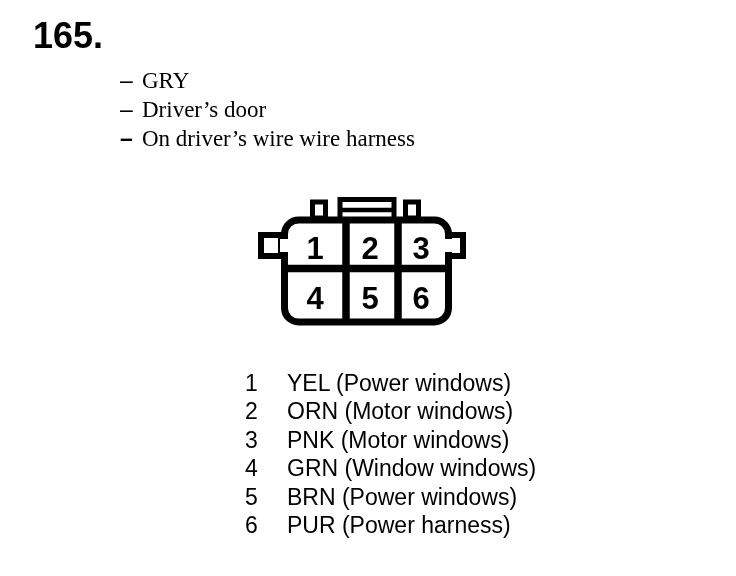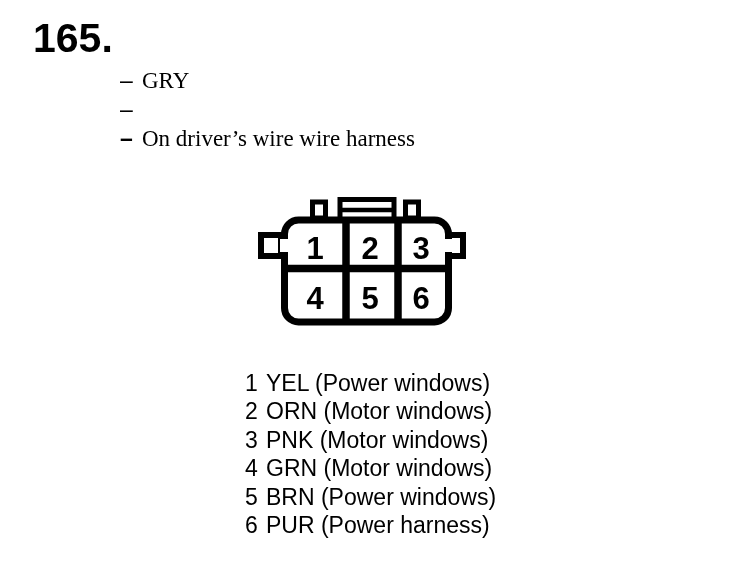--- a/index.html
+++ b/index.html
@@ -16,21 +16,21 @@
     color: #000000;
   }
   
   .title-row {
     position: absolute;
     left: 33px;
     top: 14px;
     display: flex;
     gap: 20px;
     font-weight: bold;
-    font-size: 41px;
+    font-size: 36px;
     line-height: 1.2;
     white-space: nowrap;
   }
   
   .notes {
     position: absolute;
     left: 120px;
     top: 66px;
     font-size: 23px;
     line-height: 29px;
@@ -65,36 +65,37 @@
     font-size: 23px;
     line-height: 28.4px;
   }
   .pin-row { display: flex; }
   .pin-num {
     width: 13px;
     margin-right: 8px;
     flex: 0 0 auto;
     text-align: left;
   }
-  .pin-label { white-space: nowrap; }
+  .pin-label { white-space: nowrap; margin-left: 21px; }
 </style>
 </head>
 <body>
 
 <div class="title-row">
   <span>165.</span>
 </div>
 
 <div class="notes">
   <div class="note-row">
     <span class="note-dash">–</span>
     <span class="note-text">GRY</span>
   </div>
   <div class="note-row">
     <span class="note-dash">–</span>
+    <span class="note-text">Driver’s door</span>
   </div>
   <div class="note-row">
     <span class="note-dash heavy">–</span>
     <span class="note-text">On driver’s wire wire harness</span>
   </div>
 </div>
 
 <div class="connector-wrap">
   <svg viewBox="252 188 222 144" xmlns="http://www.w3.org/2000/svg">
 
@@ -132,21 +133,21 @@
   <div class="pin-row">
     <span class="pin-num">2</span>
     <span class="pin-label">ORN (Motor windows)</span>
   </div>
   <div class="pin-row">
     <span class="pin-num">3</span>
     <span class="pin-label">PNK (Motor windows)</span>
   </div>
   <div class="pin-row">
     <span class="pin-num">4</span>
-    <span class="pin-label">GRN (Motor windows)</span>
+    <span class="pin-label">GRN (Window windows)</span>
   </div>
   <div class="pin-row">
     <span class="pin-num">5</span>
     <span class="pin-label">BRN (Power windows)</span>
   </div>
   <div class="pin-row">
     <span class="pin-num">6</span>
     <span class="pin-label">PUR (Power harness)</span>
   </div>
 </div>

